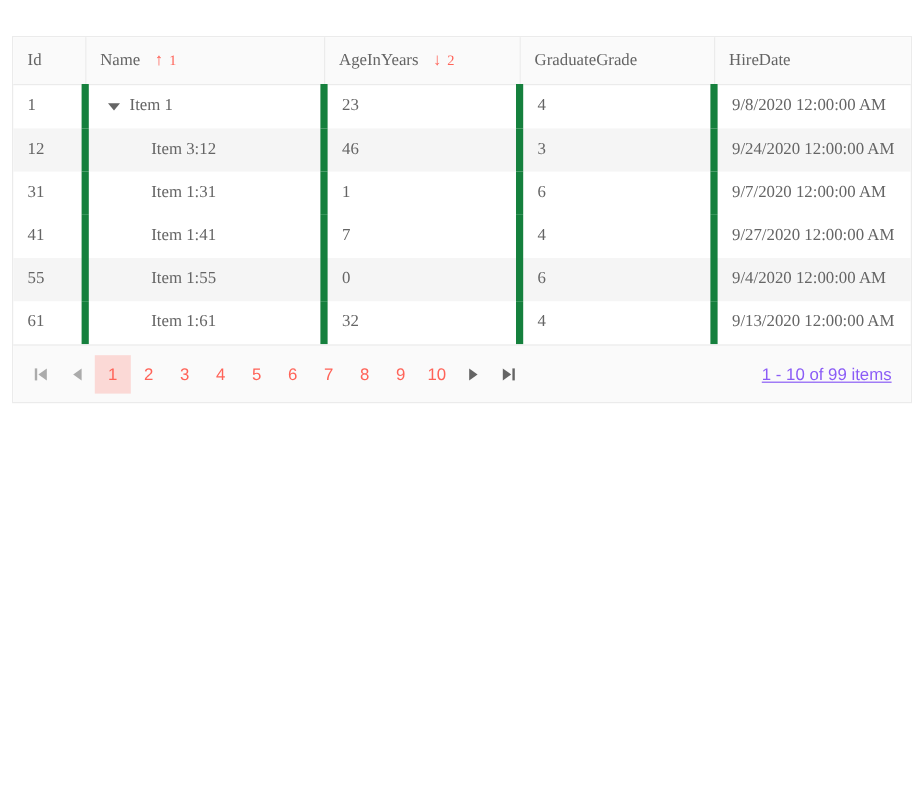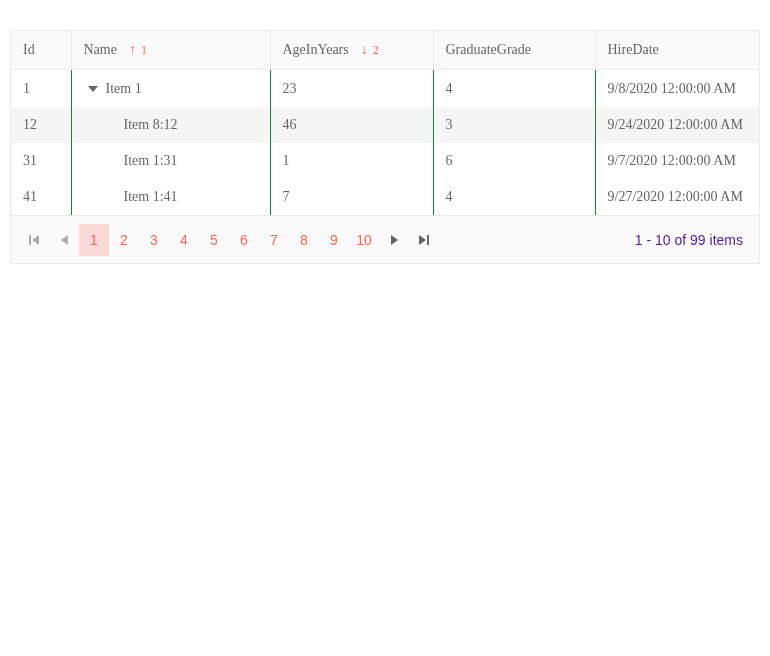--- a/index.html
+++ b/index.html
@@ -42,21 +42,21 @@
     color: #656565;
     white-space: nowrap;
     overflow: hidden;
     cursor: pointer;
   }
   thead th:first-child { border-left: none; }
 
   tbody td {
     padding: 8px 12px;
     line-height: 20px;
-    border-left: 1px solid #15803d;
+    border-left: 6px solid #15803d;
     vertical-align: middle;
     word-wrap: break-word;
   }
   tbody td:first-child { border-left: none; }
   tbody tr.alt { background: #f5f5f5; }
 
   .sort-arrow {
     color: #ff6358;
     margin-left: 12px;
     font-size: 14px;
@@ -121,21 +121,22 @@
     cursor: pointer;
     padding: 0 4px;
   }
   .page-num.selected {
     background: rgba(255, 99, 88, 0.22);
     color: #ff6358;
   }
   .pager-info {
     margin-left: auto;
     padding-right: 8px;
-    color: #4c1d95;
+    color: #8b5cf6;
+    text-decoration: underline;
   }
 </style>
 </head>
 <body>
 
 <div class="page">
   <div class="grid">
     <table>
       <colgroup>
         <col class="c-id">
@@ -170,21 +171,21 @@
                 <span class="tri-down"></span>
                 <span>Item 1</span>
               </span></td>
             <td>23</td>
             <td>4</td>
             <td>9/8/2020 12:00:00 AM</td>
           </tr>
           <tr class="alt">
             <td>12</td>
             <td><span class="name-wrap indent">
-                <span>Item 8:12</span>
+                <span>Item 3:12</span>
               </span></td>
             <td>46</td>
             <td>3</td>
             <td>9/24/2020 12:00:00 AM</td>
           </tr>
           <tr>
             <td>31</td>
             <td><span class="name-wrap indent">
                 <span>Item 1:31</span>
               </span></td>
@@ -193,20 +194,38 @@
             <td>9/7/2020 12:00:00 AM</td>
           </tr>
           <tr>
             <td>41</td>
             <td><span class="name-wrap indent">
                 <span>Item 1:41</span>
               </span></td>
             <td>7</td>
             <td>4</td>
             <td>9/27/2020 12:00:00 AM</td>
+          </tr>
+          <tr class="alt">
+            <td>55</td>
+            <td><span class="name-wrap indent">
+                <span>Item 1:55</span>
+              </span></td>
+            <td>0</td>
+            <td>6</td>
+            <td>9/4/2020 12:00:00 AM</td>
+          </tr>
+          <tr>
+            <td>61</td>
+            <td><span class="name-wrap indent">
+                <span>Item 1:61</span>
+              </span></td>
+            <td>32</td>
+            <td>4</td>
+            <td>9/13/2020 12:00:00 AM</td>
           </tr>
         </tbody>
     </table>
 
     <div class="pager">
       <span class="nav-btn disabled">
         <span class="icon-pair">
             <span class="bar"></span>
             <span class="tri-left"></span>
           </span>

